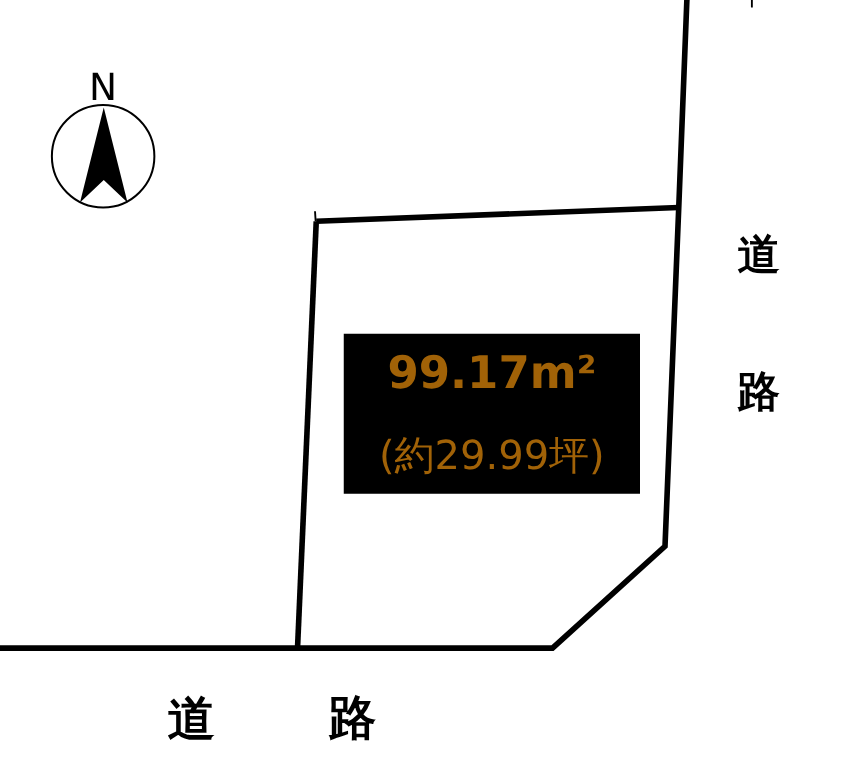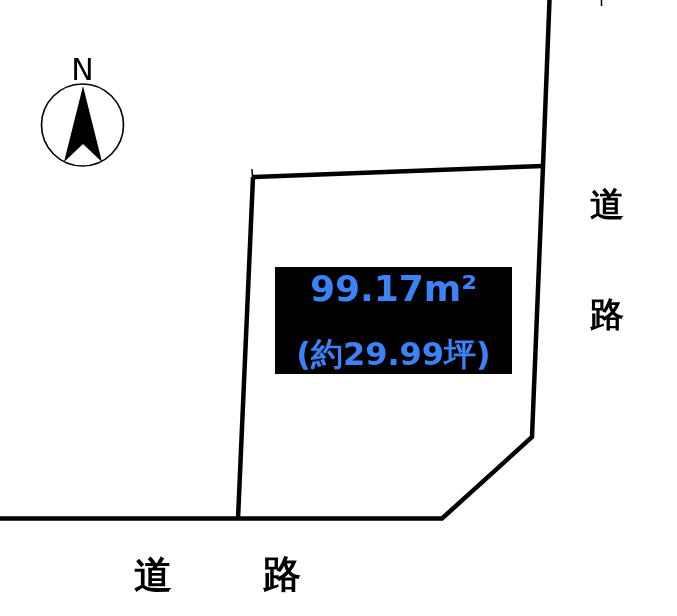--- a/index.html
+++ b/index.html
@@ -45,38 +45,38 @@
     font-size: 30px;
     font-weight: 400;
     fill: #000000;
     text-anchor: middle;
   }
   .area-box {
     position: absolute;
     left: 275px;
     top: 267px;
     width: 237px;
-    height: 107px;
+    height: 128px;
     background: #000000;
-    color: #3b82f6;
+    color: #a16207;
     display: flex;
     flex-direction: column;
     align-items: center;
     justify-content: center;
     text-align: center;
   }
   .area-line1 {
     font-size: 36px;
     font-weight: bold;
     line-height: 46px;
     white-space: nowrap;
   }
   .area-line2 {
     font-size: 32px;
-    font-weight: bold;
+    font-weight: normal;
     line-height: 44px;
     white-space: nowrap;
     margin-top: 20px;
   }
   .kanji {
     position: absolute;
     color: #000000;
     font-weight: bold;
     line-height: 1;
     white-space: nowrap;

